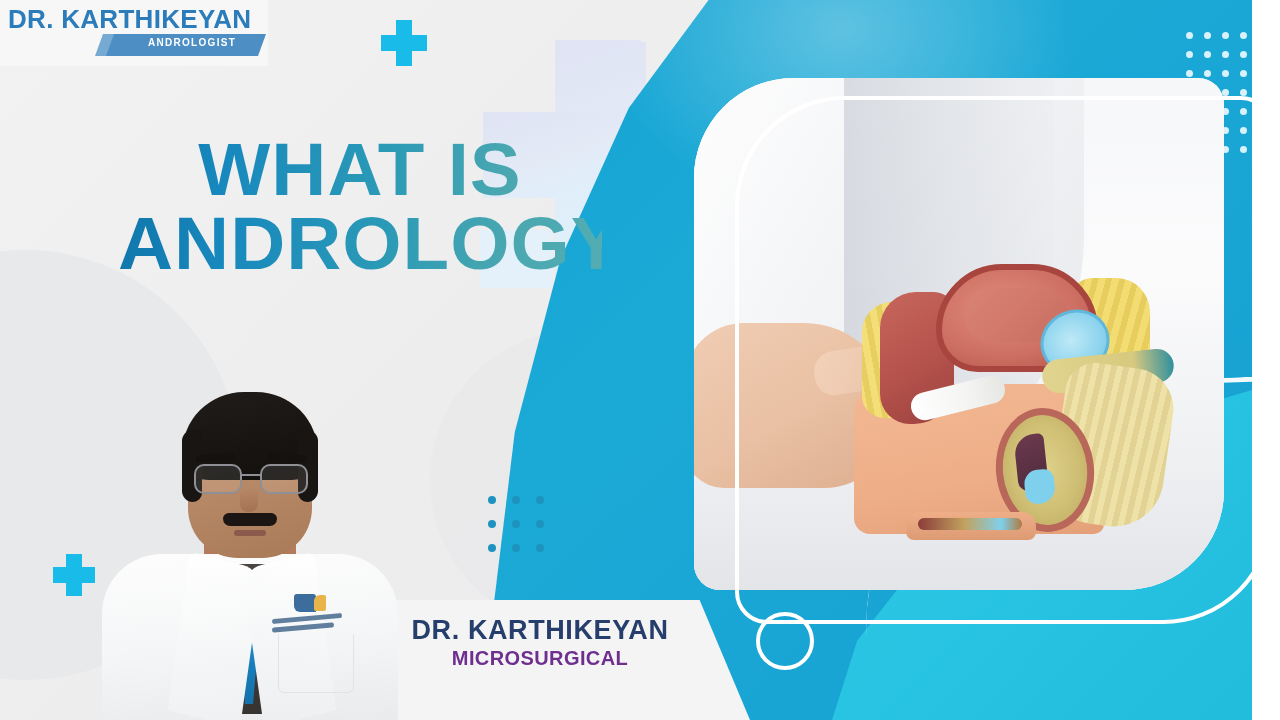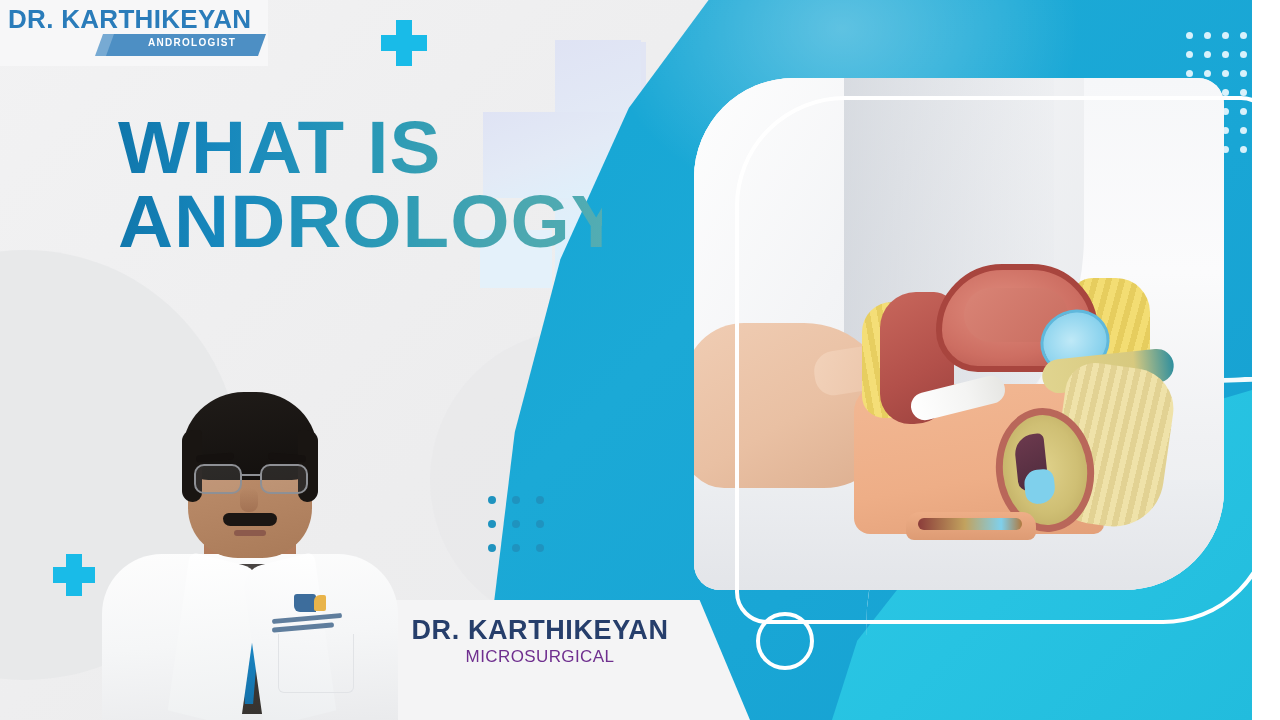--- a/index.html
+++ b/index.html
@@ -209,22 +209,23 @@
     text-align: center;
     font-size: 10px;
     font-weight: bold;
     letter-spacing: 1.3px;
     color: #ffffff;
   }
 
   
   .headline {
     position: absolute;
-    left: 118px; top: 114px;
+    left: 118px; top: 136px;
     width: 470px;
+    text-align: center;
   }
   .headline .line {
     font-weight: bold;
     font-size: 74px;
     line-height: .92;
     letter-spacing: 1px;
     transform: scaleX(1.03);
     transform-origin: left center;
     background: linear-gradient(100deg, #1076ab 0%, #1788bd 22%, #2b9ab6 55%, #4aa7b0 80%, #53adb3 100%);
     -webkit-background-clip: text;
@@ -612,22 +613,22 @@
   }
   .name-quals {
     margin-top: 3px;
     font-size: 16px;
     font-weight: bold;
     letter-spacing: .2px;
     color: #6f2f8f;
     line-height: 1.2;
   }
   .name-spec1, .name-spec2 {
-    font-size: 17px;
-    font-weight: normal;
+    font-size: 20px;
+    font-weight: bold;
     letter-spacing: .4px;
     color: #6f2f8f;
     line-height: 1.25;
   }
 
   .bottom-white-wedge {
     position: absolute;
     left: 330px; bottom: 0;
     width: 420px; height: 120px;
     background: #f4f4f5;

